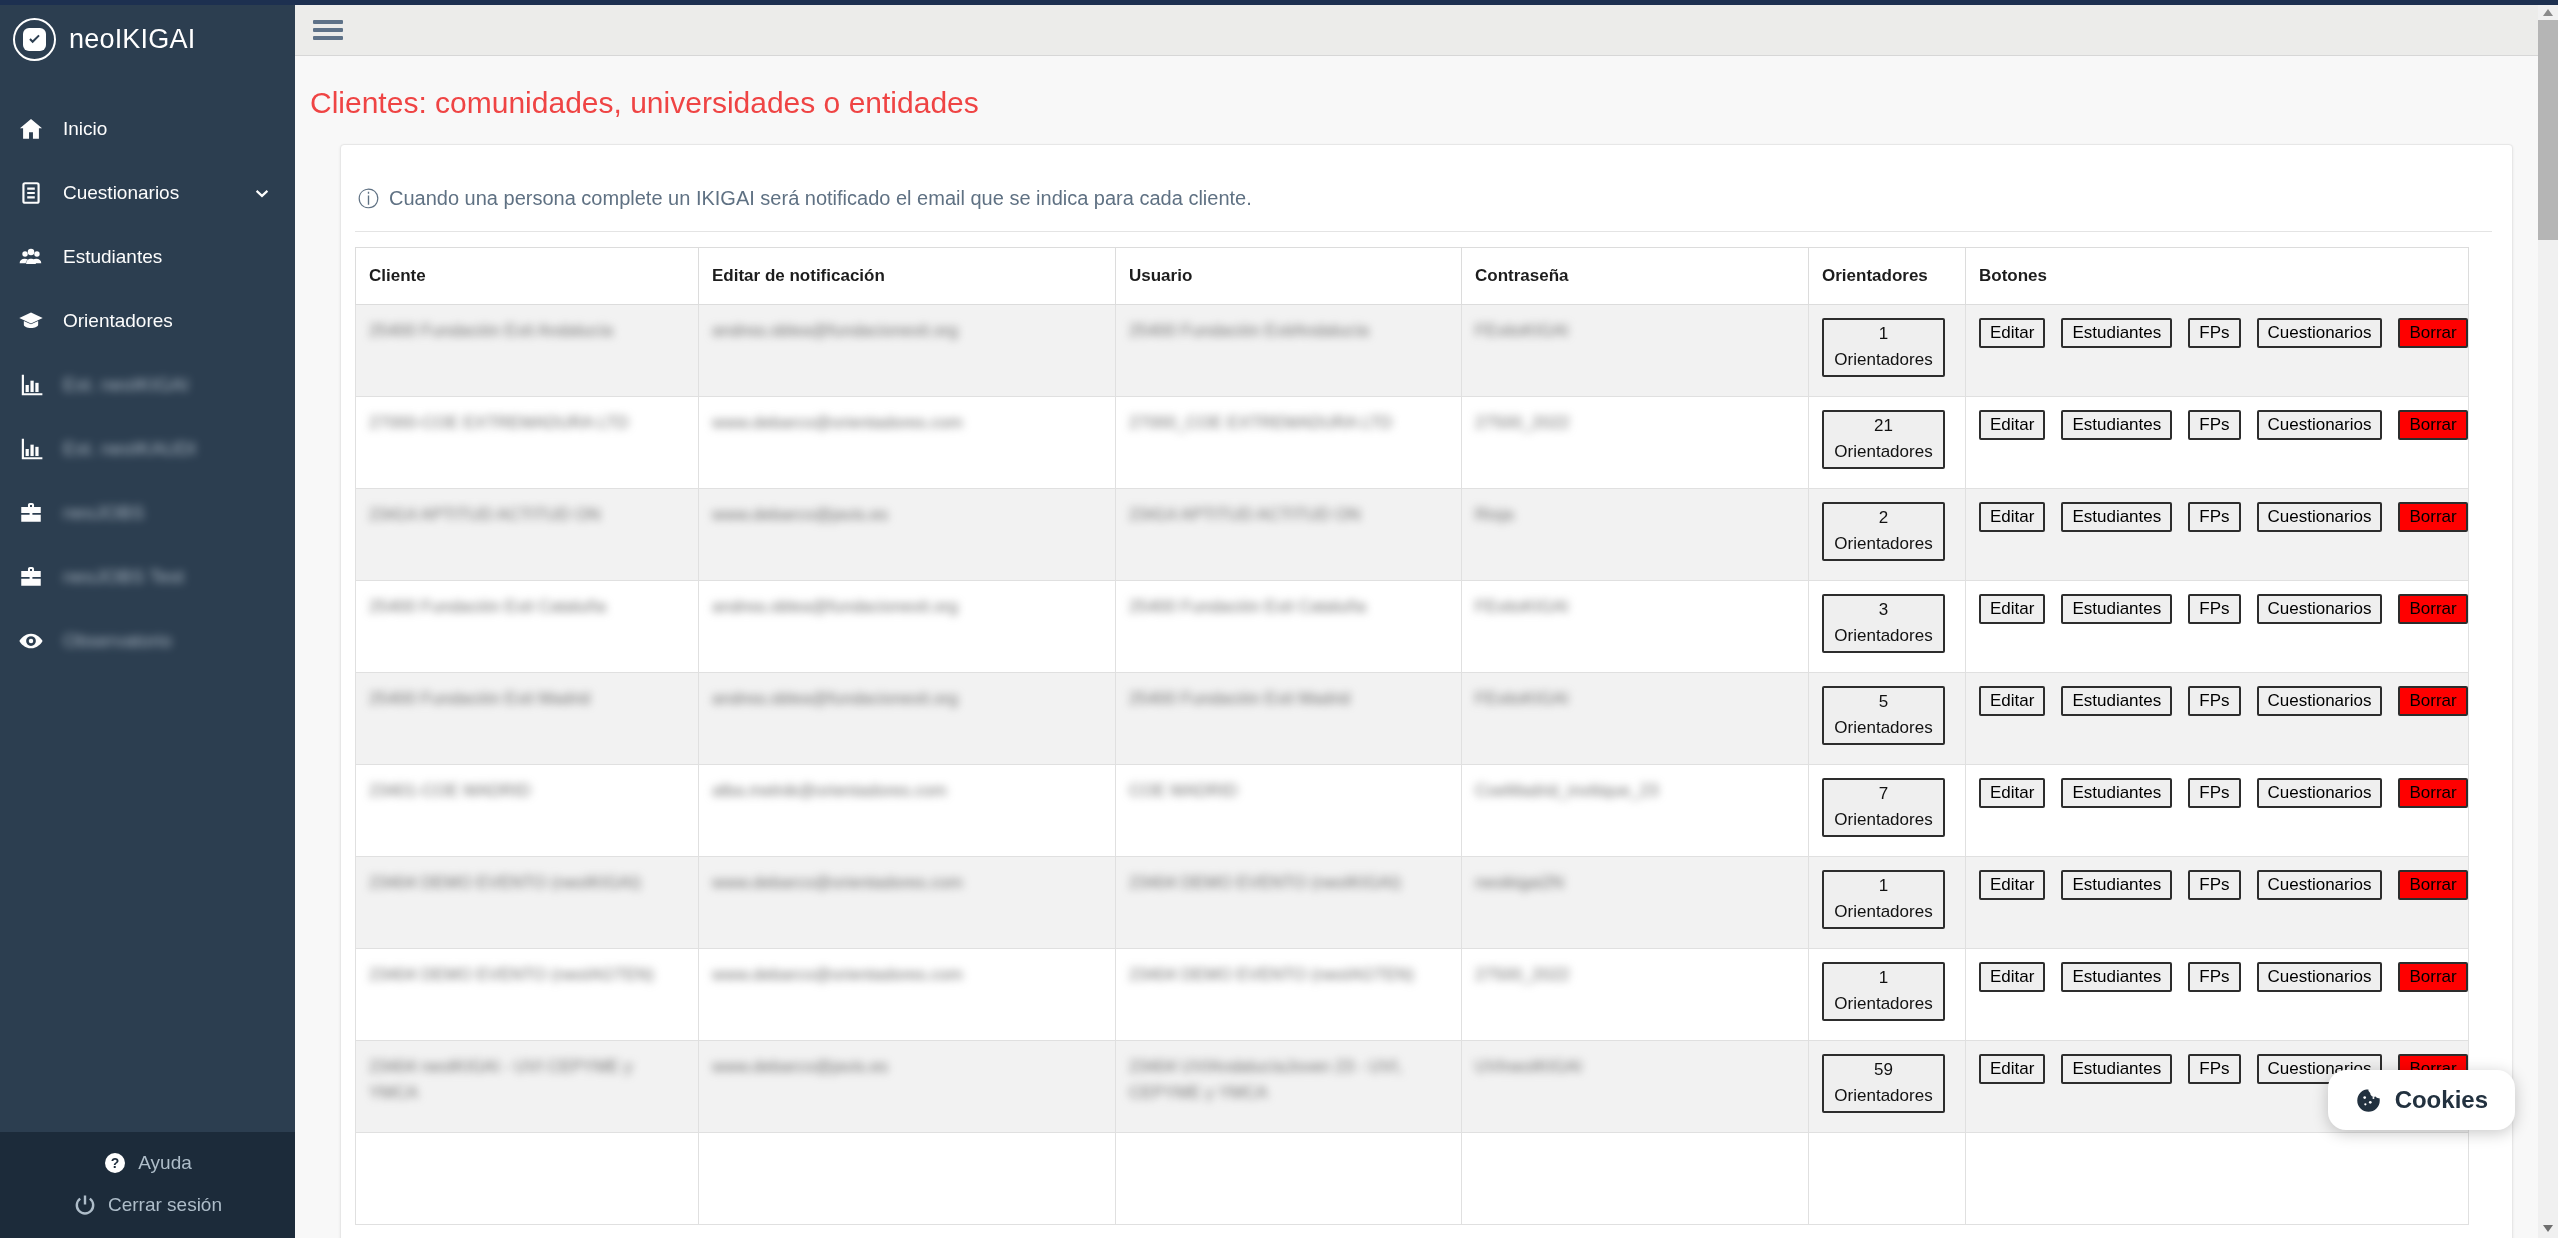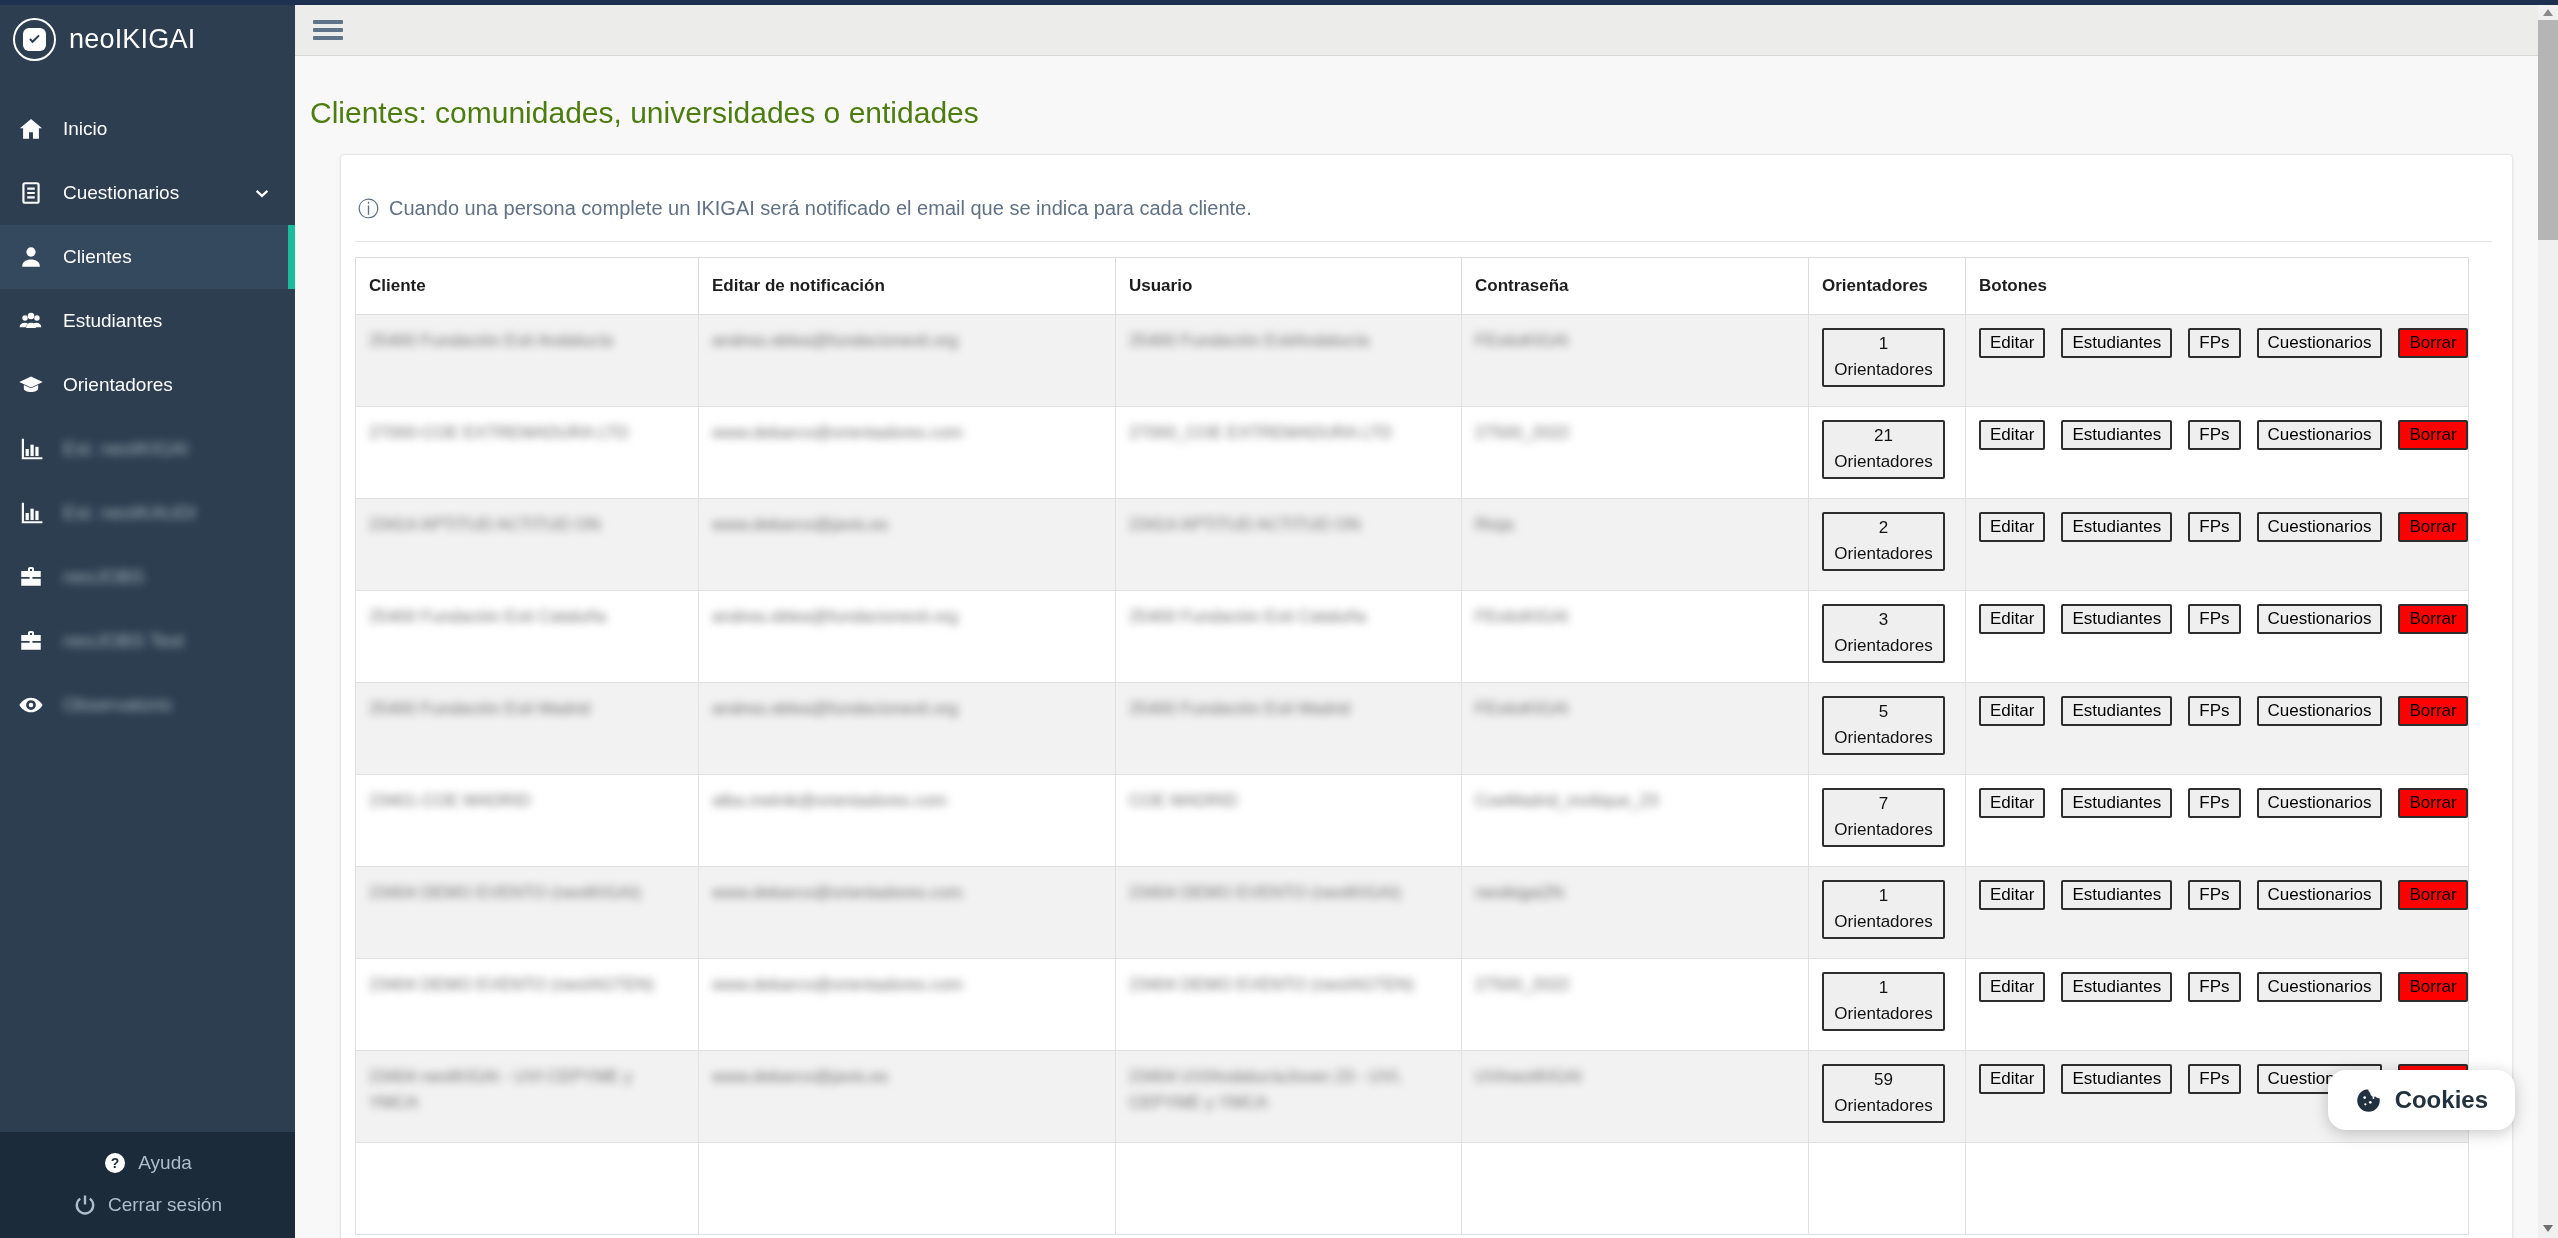--- a/index.html
+++ b/index.html
@@ -34,21 +34,21 @@
   .foot-item .s-icon { width:24px; height:24px; flex:0 0 24px; }
 
   
   .main { flex:1; position:relative; overflow:hidden; background:#f8f8f8; }
   .topbar { height:51px; margin-top:5px; background:#ececea; border-bottom:1px solid #d7d7d7;
             display:flex; align-items:center; padding-left:12px; }
   .hamburger { display:flex; flex-direction:column; gap:4px; padding:6px; cursor:pointer; }
   .hamburger span { width:30px; height:4px; background:#5e7288; border-radius:1px; }
 
   .content { padding:0 45px 0 5px; }
-  .page-title { font-size:30px; font-weight:400; color:#4d7c0f; margin:40px 0 24px 10px; }
+  .page-title { font-size:30px; font-weight:400; color:#ef4444; margin:30px 0 24px 10px; }
 
   .card { background:#fff; border:1px solid #e7e7e7; border-radius:4px;
           box-shadow:0 1px 3px rgba(0,0,0,.07);
           margin-left:40px; width:2173px; min-height:1120px; padding:22px 20px 40px 14px; }
   .info-row { display:flex; align-items:center; gap:10px; color:#5f7183; font-size:20px; margin-left:3px; }
   .info-icon { font-size:21px; line-height:1; }
   .divider { border:none; border-top:1px solid #e4e4e4; margin:21px 0 0; }
 
   .search-block { margin-top:24px; }
   .search-label { display:block; font-size:16px; color:#3c3c3c; margin-bottom:6px; }
@@ -120,29 +120,20 @@
               <rect x="5" y="3" width="14" height="18" rx="1.5"></rect>
               <path d="M8.5 8h7M8.5 12h7M8.5 16h7"></path>
             </svg>
           </span>
           <span>Cuestionarios</span>
           <span class="s-icon chev">
             <svg viewBox="0 0 24 24" fill="none" stroke="currentColor" stroke-width="2.6">
               <path d="M5.5 9.5 12 15.5l6.5-6"></path>
             </svg>
           </span>
-        </div>
-        <div class="side-item active">
-          <span class="s-icon">
-            <svg viewBox="0 0 24 24" fill="currentColor">
-              <circle cx="12" cy="7.4" r="4.3"></circle>
-              <path d="M3.8 21c0-4.6 3.7-6.8 8.2-6.8s8.2 2.2 8.2 6.8z"></path>
-            </svg>
-          </span>
-          <span>Clientes</span>
         </div>
         <div class="side-item">
           <span class="s-icon">
             <svg viewBox="0 0 24 24" fill="currentColor">
               <circle cx="6.5" cy="9.2" r="2.5"></circle>
               <circle cx="17.5" cy="9.2" r="2.5"></circle>
               <circle cx="12" cy="7.4" r="3"></circle>
               <path d="M1.5 17.8c0-2.7 2-4.2 4.7-4.2 1.1 0 2.1.3 2.9.8-1.2 1-1.9 2.2-1.9 3.4zM15.8 17.8c0-1.2-.7-2.4-1.9-3.4.8-.5 1.8-.8 2.9-.8 2.7 0 4.7 1.5 4.7 4.2zM7.5 18.4c0-2.9 2-4.7 4.5-4.7s4.5 1.8 4.5 4.7z"></path>
             </svg>
           </span>

